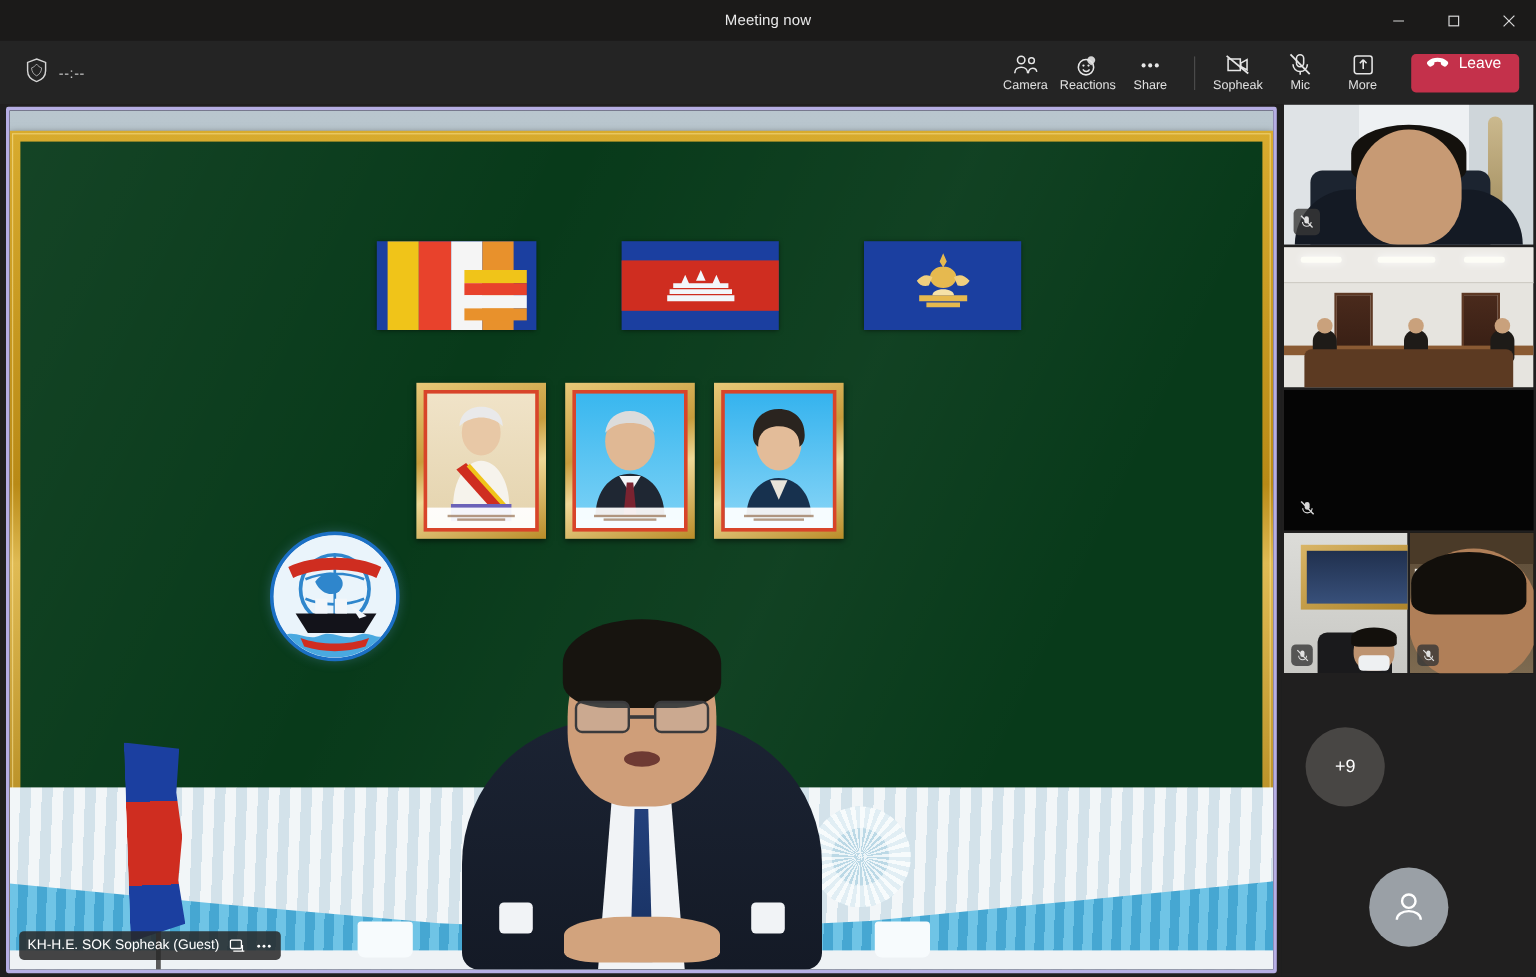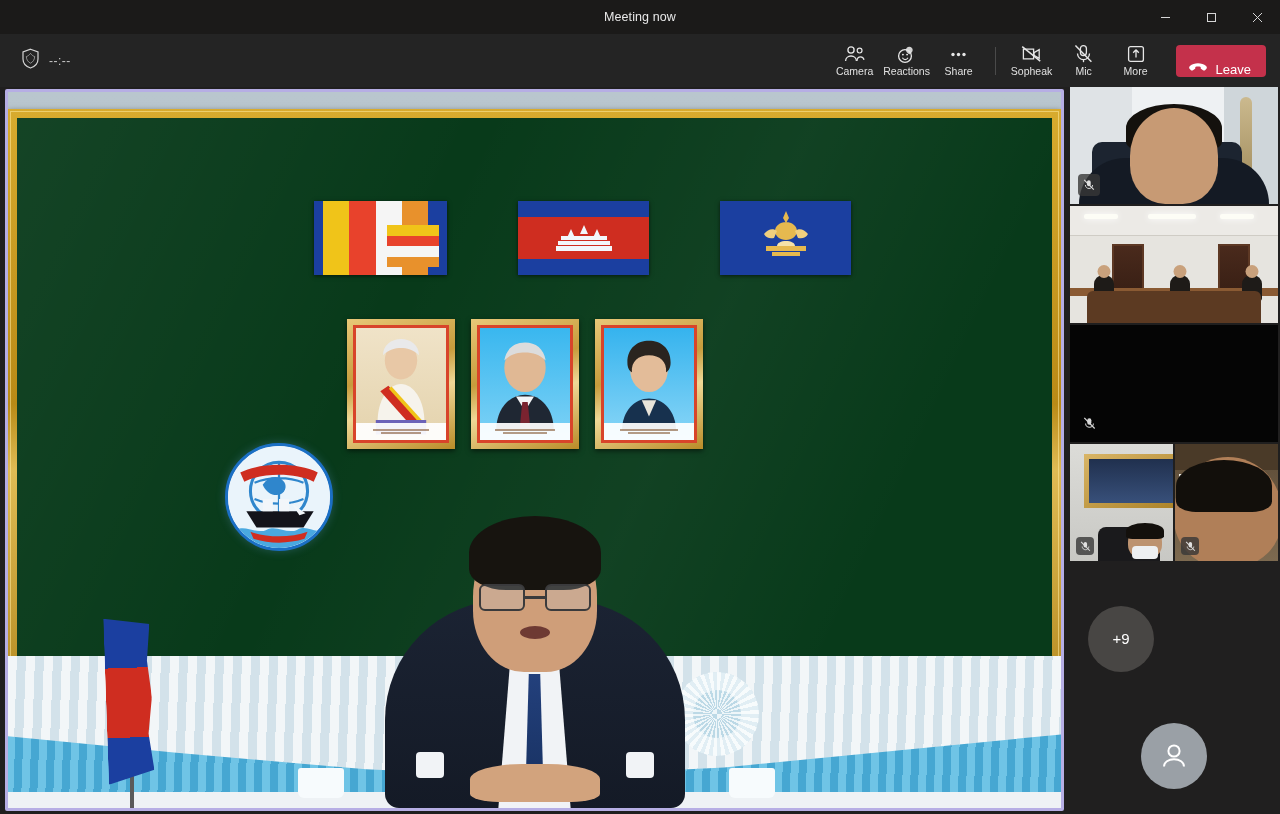--- a/index.html
+++ b/index.html
@@ -34,21 +34,21 @@
   .tb-right { margin-left: auto; display: flex; align-items: center; padding-right: 14px; }
   .tb-item {
     width: 52px; height: 48px; display: flex; flex-direction: column;
     align-items: center; justify-content: center; gap: 2px; border-radius: 4px;
   }
   .tb-ico { height: 20px; display: flex; align-items: center; justify-content: center; color: #e6e6e6; }
   .tb-lbl { color: #e0e0e0; font-size: 10.5px; line-height: 11px; }
   .tb-sep { width: 1px; height: 28px; background: #4a4a4a; margin: 0 10px; }
   .leave-btn {
     margin-left: 14px; height: 32px; padding: 0 15px 0 12px; background: #c4314b;
-    border-radius: 4px; display: flex; align-items: flex-end; gap: 8px;
+    border-radius: 4px; display: flex; align-items: flex-start; gap: 8px;
     color: #fff; font-size: 13px;
   }
 
   
   .stage { position: absolute; left: 0; top: 87px; width: 1068px; height: 727px; background: #201f1f; }
   .main-tile {
     position: absolute; left: 5px; top: 2px; width: 1059px; height: 722px;
     border: 3px solid #b6aee4; border-radius: 2px; overflow: hidden; background: #000;
   }
   .video { position: absolute; inset: 0; overflow: hidden; }
@@ -489,20 +489,36 @@
           <div class="sp-hair"></div>
           <div class="sp-glasses">
               <i></i>
               <b></b>
               <i></i>
             </div>
           <div class="sp-mouth"></div>
         </div>
       </div>
 
+      <div class="name-pill">
+        <span class="nm">KH-H.E. SOK Sopheak (Guest)</span>
+        <span class="pill-ico">
+          <svg width="14" height="13" viewBox="0 0 14 13">
+              <rect x="1" y="1.4" width="9.2" height="7" rx="1" fill="none" stroke="currentColor" stroke-width="1.1"></rect>
+              <path d="M3.4 10.6h9.2M11 5.4v5.2" stroke="currentColor" stroke-width="1.1" fill="none"></path>
+            </svg>
+        </span>
+        <span class="pill-ico">
+          <svg width="14" height="13" viewBox="0 0 14 13">
+              <circle cx="2.6" cy="6.5" r="1.2" fill="currentColor"></circle>
+              <circle cx="7" cy="6.5" r="1.2" fill="currentColor"></circle>
+              <circle cx="11.4" cy="6.5" r="1.2" fill="currentColor"></circle>
+            </svg>
+        </span>
+      </div>
     </div>
   </div>
 
   <div class="roster">
 
     <div class="r-tile" style="left:2px; top:0px; width:208px; height:117px;">
       <div class="sc-office">
         <div class="curtain"></div>
         <div class="chairback"></div>
         <div class="suit"></div>

